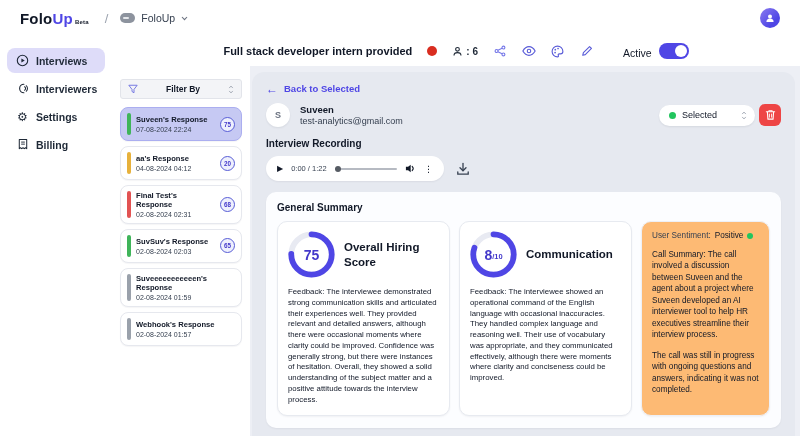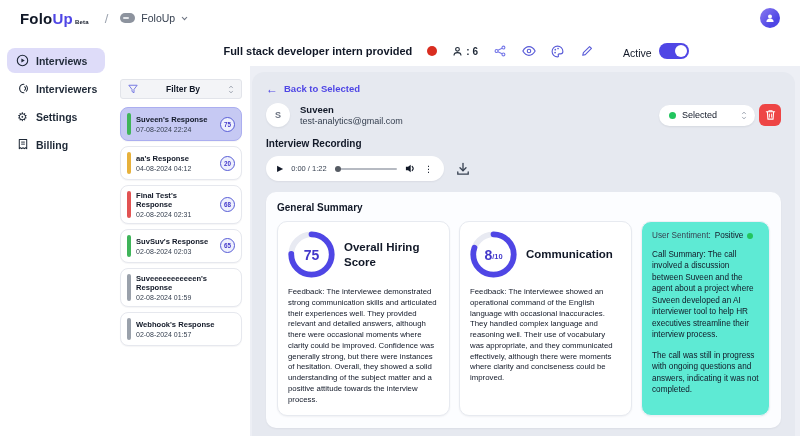--- a/index.html
+++ b/index.html
@@ -82,21 +82,21 @@
   .ptime{font-size:7.5px;color:#374151;white-space:nowrap}
   .ptrack{flex:1;height:2px;background:#b6bac2;border-radius:1px;position:relative;cursor:pointer}
   .ptrack .phead{position:absolute;left:0;top:-2px;width:6px;height:6px;border-radius:50%;background:#565b63}
   .kebab{font-size:9px;color:#111827;cursor:pointer;font-family:"DejaVu Sans",sans-serif}
 
   .summarycard{flex:1;min-height:0;background:#fcfdff;border-radius:10px;margin-top:11px;padding:10px 11px;
                box-shadow:0 1px 2px rgba(15,23,42,.05)}
   .cards{display:flex;gap:9px;margin-top:8px;height:calc(100% - 21px)}
   .scard{width:173px;background:#fff;border:1px solid #e7eaf0;border-radius:10px;padding:9px 10px;overflow:hidden;
          box-shadow:0 1px 2px rgba(15,23,42,.05)}
-  .scard.wide{flex:1;background:#5eead4;border-color:#eef0f6}
+  .scard.wide{flex:1;background:#fdba74;border-color:#eef0f6}
   .ringrow{display:flex;align-items:center;gap:9px}
   .ringbox{position:relative;width:47px;height:47px;flex:0 0 47px}
   .ringbox svg{width:47px;height:47px;display:block}
   .ringnum{position:absolute;inset:0;display:flex;align-items:center;justify-content:center;
            color:#4338ca;font-weight:bold;font-size:14px}
   .ringnum .den{font-size:7.5px;font-weight:bold;margin-top:3px}
   .scard-lbl{font-size:11.5px;font-weight:600;line-height:1.25}
   .feedback{font-size:7.8px;line-height:1.38;color:#111827;margin-top:9px}
   .sent-row{font-size:8.2px;color:#374151;display:flex;align-items:center;gap:4px}
   .sent-val{font-weight:400;color:#111827}

